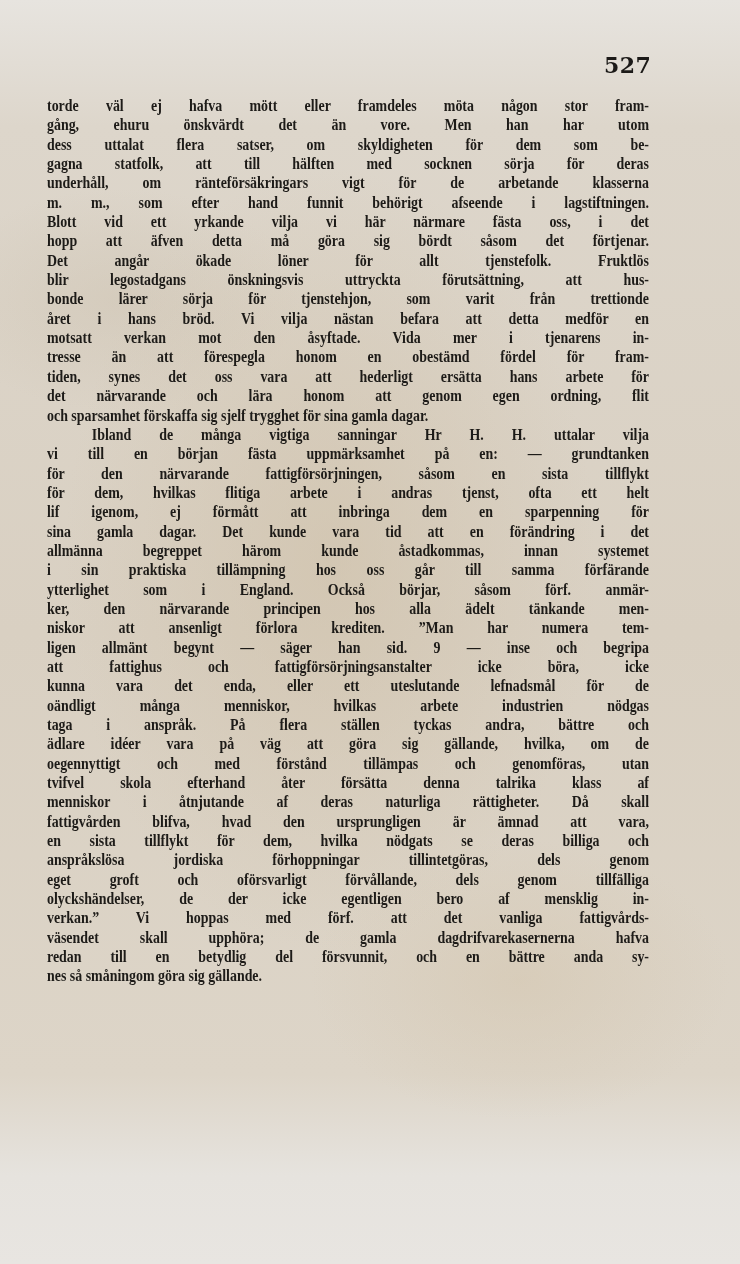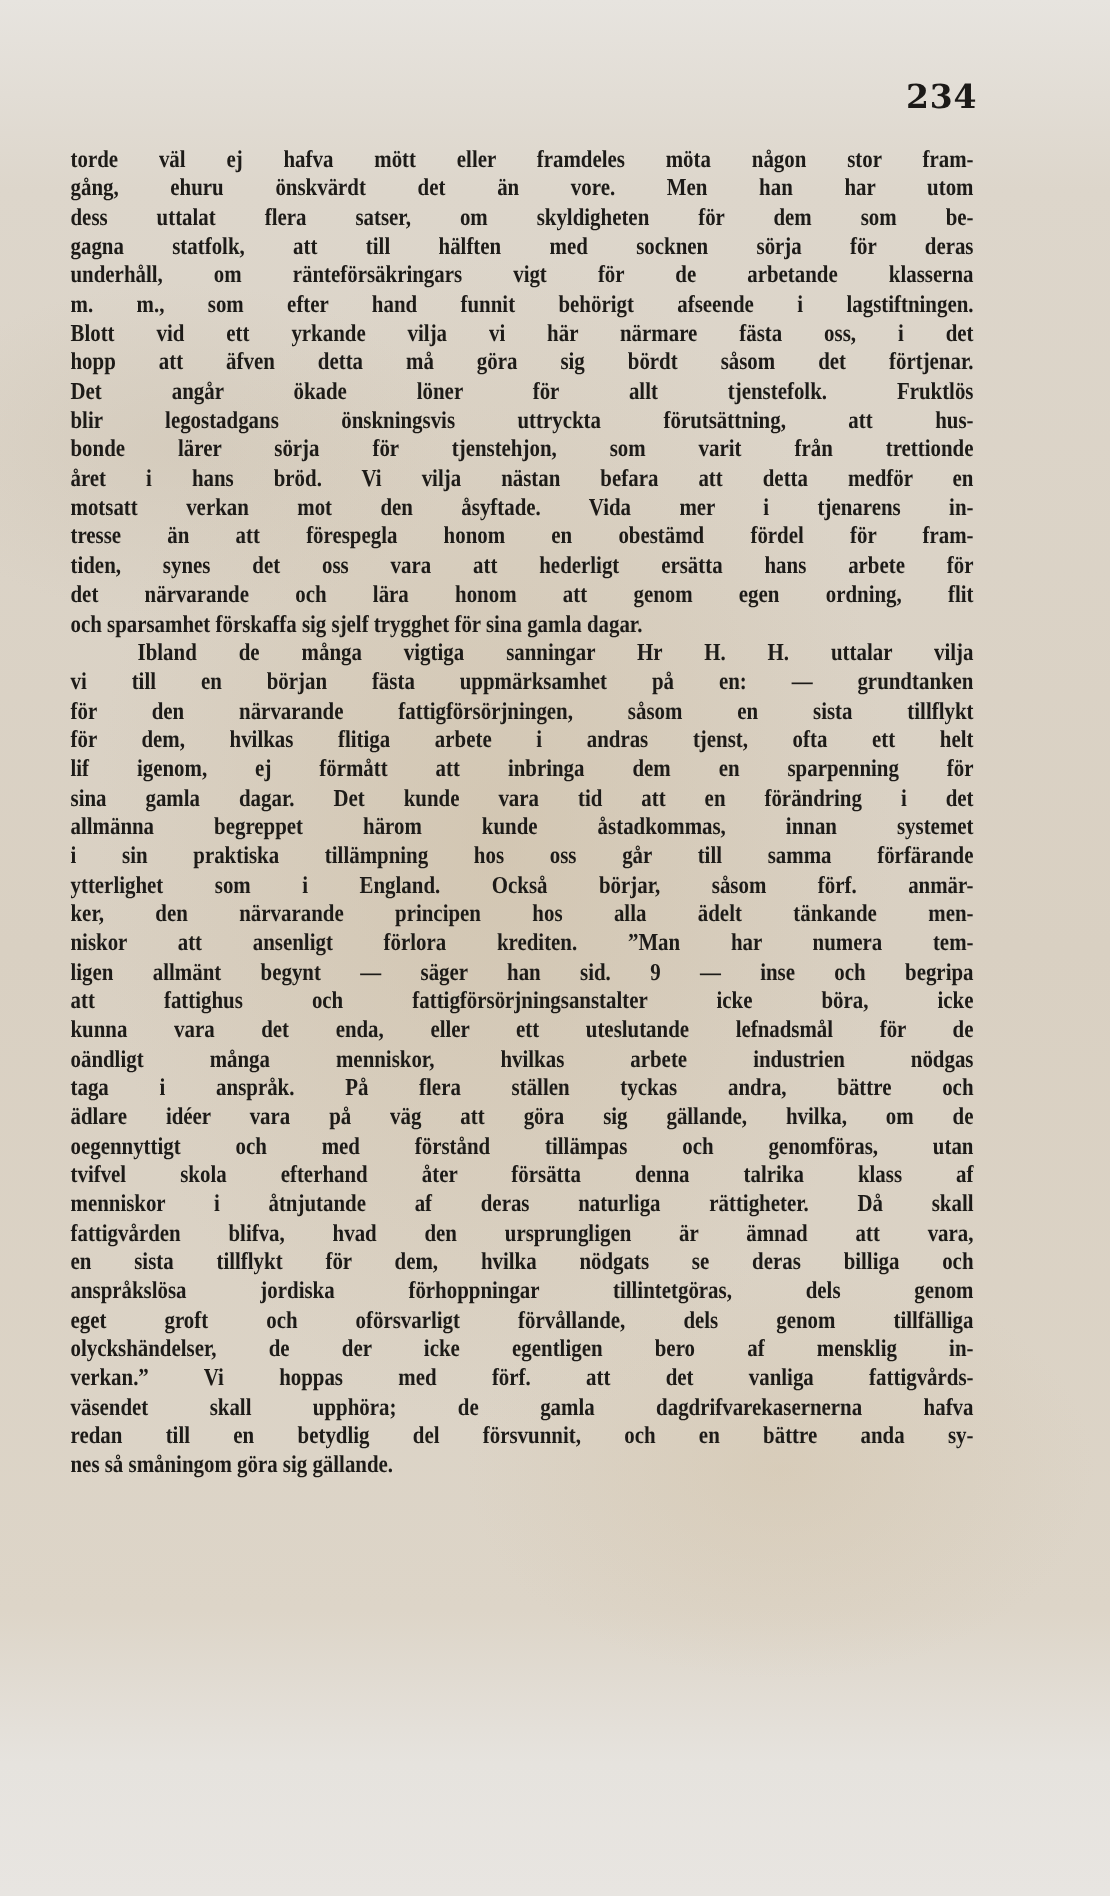--- a/index.html
+++ b/index.html
@@ -60,21 +60,21 @@
   }
   .line.indent {
     padding-left: 52px;
     width: 648px;
   }
 </style>
 </head>
 <body>
 
 <div class="page">
-  <div class="page-number">234</div>
+  <div class="page-number">527</div>
 
   <div class="text-block">
     <div class="line">torde väl ej hafva mött eller framdeles möta någon stor fram-</div>
     <div class="line">gång, ehuru önskvärdt det än vore.  Men han har utom</div>
     <div class="line">dess uttalat flera satser, om skyldigheten för dem som be-</div>
     <div class="line">gagna statfolk, att till hälften med socknen sörja för deras</div>
     <div class="line">underhåll, om ränteförsäkringars vigt för de arbetande klasserna</div>
     <div class="line">m. m., som efter hand funnit behörigt afseende i lagstiftningen.</div>
     <div class="line">Blott vid ett yrkande vilja vi här närmare fästa oss, i det</div>
     <div class="line">hopp att äfven detta må göra sig bördt såsom det förtjenar.</div>

